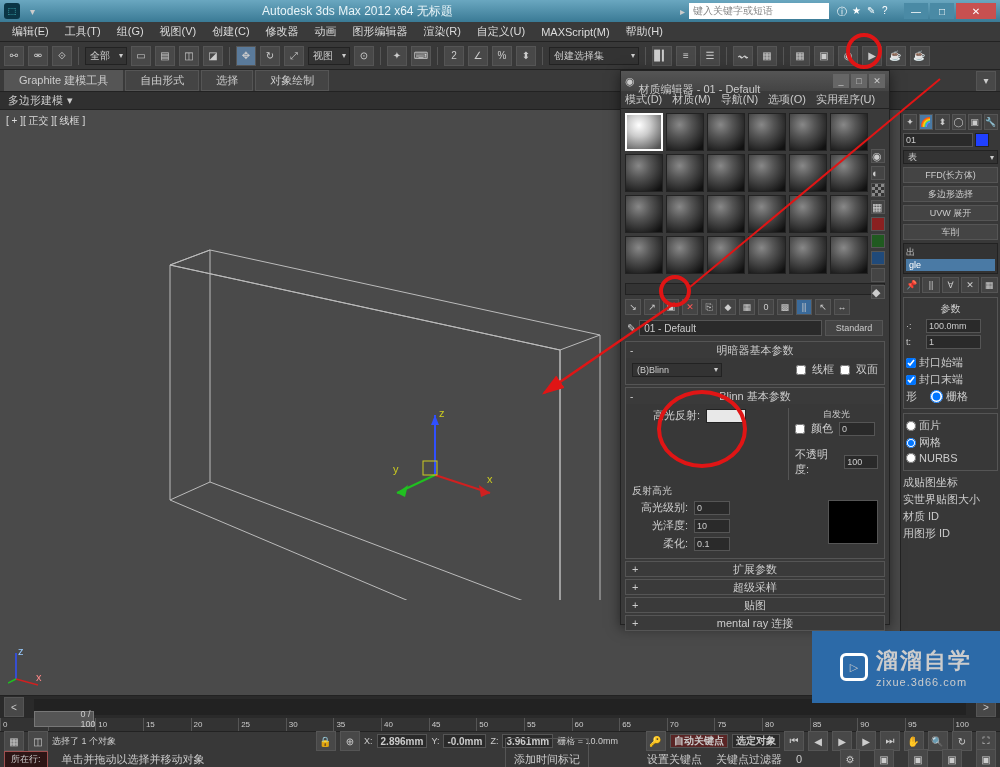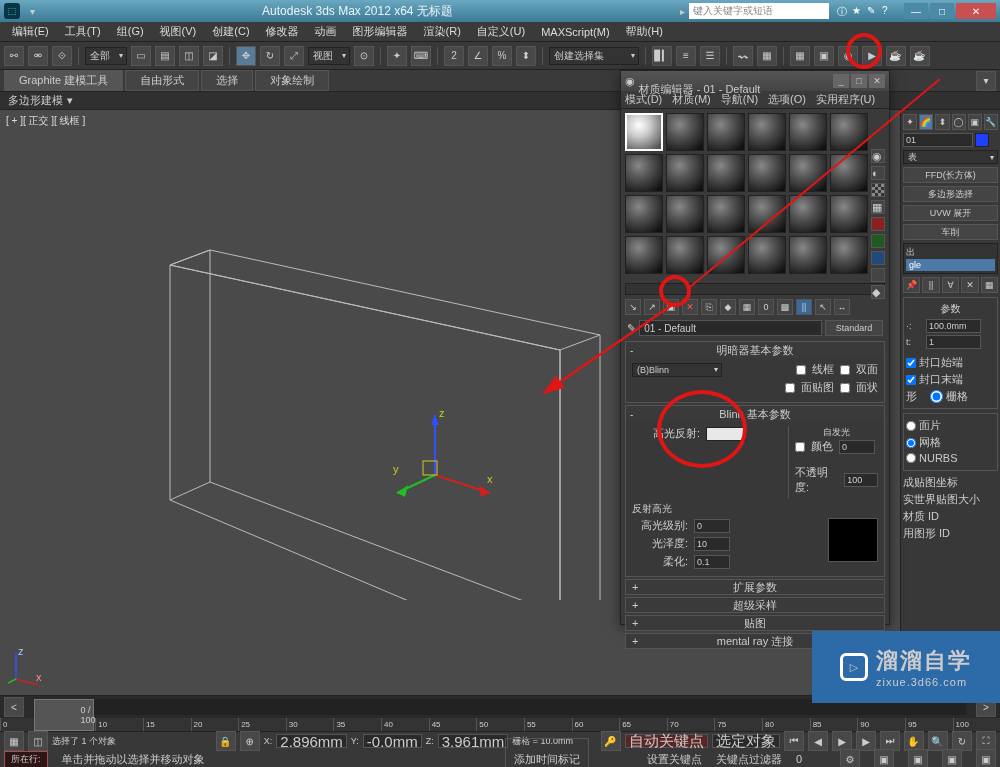--- a/index.html
+++ b/index.html
@@ -38,25 +38,25 @@
 .rp-group .grplabel { text-align:center; font-size:10px; margin-bottom:3px; }
 .rp-input { width:55px; height:14px; background:#2a2a2a; border:1px solid #555; font-size:9px; padding:0 2px; color:#ccc; }
 .rp-spin { display:flex; align-items:center; gap:2px; margin-bottom:2px; font-size:9px; }
 .rp-spin label { width:18px; font-size:9px; }
 .rp-chk { display:flex; align-items:center; gap:3px; font-size:9px; margin-bottom:2px; }
 .rp-chk input { width:10px; height:10px; }
 .rp-radio { display:flex; align-items:center; gap:3px; font-size:9px; }
 .bottomarea { height:72px; background:#333; border-top:1px solid #222; }
 .timeline { height:22px; display:flex; align-items:center; background:#2a2a2a; }
 .slider { flex:1; height:16px; background:#222; margin:0 6px; position:relative; }
-.slider .handle { position:absolute; left:0; top:0; width:60px; height:32px; background:#555; border:1px solid #777; display:flex; align-items:center; justify-content:center; font-size:9px;padding-left:48px; }
+.slider .handle { position:absolute; left:0; top:12px; width:60px; height:16px; background:#555; border:1px solid #777; display:flex; align-items:center; justify-content:center; font-size:9px;padding-left:48px; }
 .ruler { height:14px; background:#333; display:flex; border-bottom:1px solid #222; }
 .ruler span { flex:1; font-size:8px; border-left:1px solid #555; display:flex; align-items:center; padding-left:2px; }
 .statusrow { height:18px; display:flex; align-items:center; gap:4px; padding:0 4px; background:#383838; }
-.statusrow .fld { background:#2a2a2a; border:1px solid #555; padding:0 3px; font-size:15px; height:14px; display:flex; align-items:center; }
+.statusrow .fld { background:#2a2a2a; border:1px solid #555; padding:0 3px; font-size:10px; height:14px; display:flex; align-items:center;font-weight:bold; }
 .statusrow .lbl { font-size:9px; }
 .statusrow2 { height:18px; display:flex; align-items:center; gap:14px; padding:0 4px; background:#383838; font-size:9px; }
 .coordbox { background:#2d1515; border:1px solid #a05050; padding:1px 6px; font-size:9px; }
 
 
 .mateditor { position:absolute; left:620px; top:70px; width:270px; height:555px; background:#3a3a3a; border:1px solid #222; box-shadow:0 3px 12px rgba(0,0,0,0.5); }
 .mateditor .mtitle { height:20px; background:linear-gradient(#555,#444); display:flex; align-items:center; padding:0 4px; font-size:11px; color:#ddd; }
 .mateditor .mtitle span.t { flex:1;margin-top:17px; }
 .mateditor .mtitle .wbtn { width:16px; height:14px; background:#666; margin-left:2px; display:flex; align-items:center; justify-content:center; font-size:9px; }
 .mateditor .mmenu { height:18px; display:flex; align-items:center; padding:0 4px; gap:10px; font-size:10px; border-bottom:1px solid #222; }
@@ -488,26 +488,20 @@
       </div>
     <div class="rollbody">
       <div class="rollrow">
         <div class="tcombo" style="width:90px;height:14px;font-size:9px">(B)Blinn</div>
         <div style="flex:1"></div>
         <input type="checkbox" style="">
           <span>线框</span>
         <input type="checkbox" style="">
           <span>双面</span>
       </div>
-      <div class="rollrow" style="justify-content:flex-end">
-        <input type="checkbox" style="">
-          <span>面贴图</span>
-        <input type="checkbox" style="">
-          <span>面状</span>
-      </div>
     </div>
   </div>
   <div class="rollout">
     <div class="rolltitle">
         <span class="pm">-</span>
         <span>Blinn 基本参数</span>
       </div>
     <div class="rollbody">
       <div style="display:flex;gap:6px">
         <div style="flex:1">

